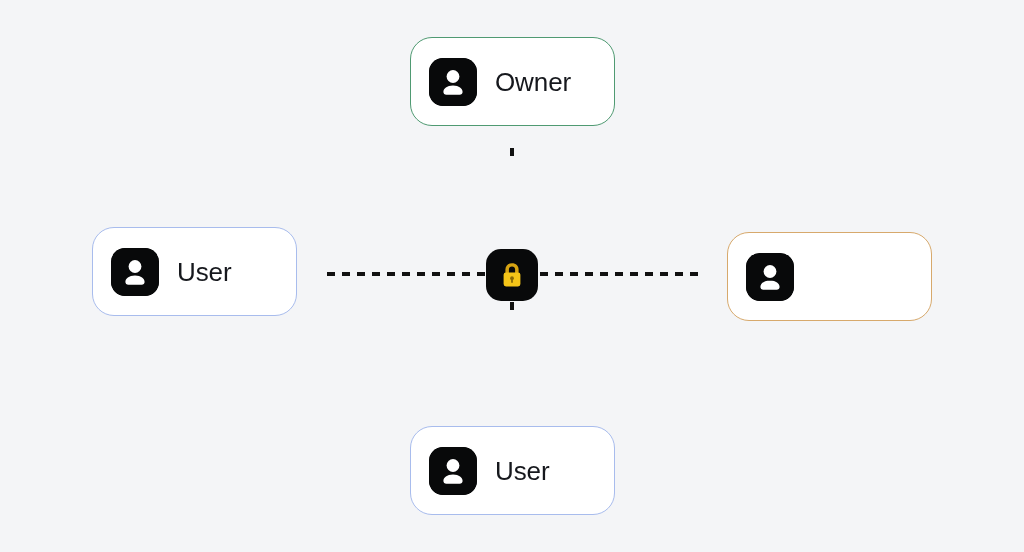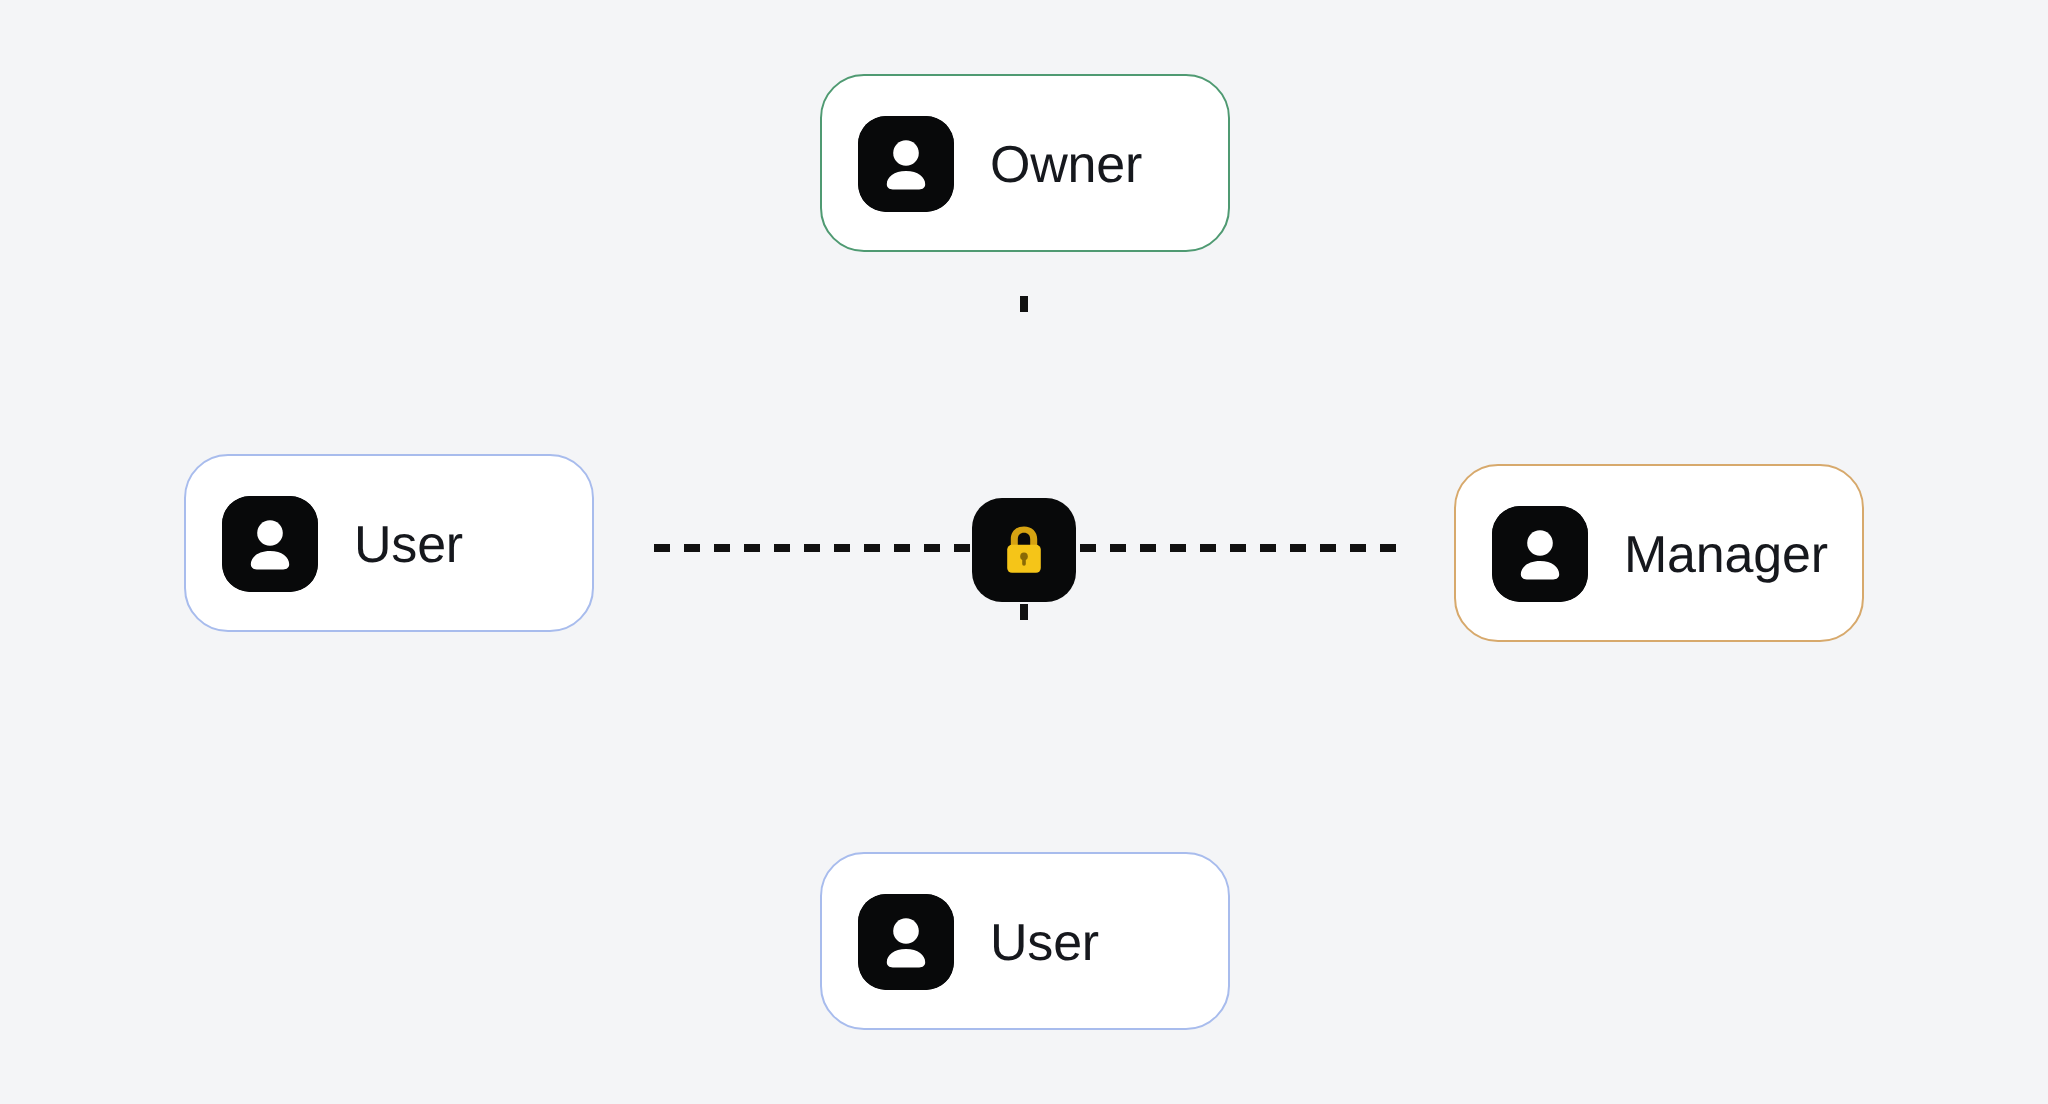--- a/index.html
+++ b/index.html
@@ -119,21 +119,20 @@
     </svg>
     <span class="node-label">User</span>
   </div>
 
   <div class="node" id="node-manager">
     <svg class="avatar-icon" viewBox="0 0 48 48">
       <rect x="0" y="0" width="48" height="48" rx="14" fill="#08090a"></rect>
       <circle cx="24" cy="18.5" r="6.4" fill="#ffffff"></circle>
       <path d="M24 27.5c-6.0 0-9.6 3.1-9.6 6.6 0 1.6 1.2 2.6 3 2.6h13.2c1.8 0 3-1.0 3-2.6 0-3.5-3.6-6.6-9.6-6.6z" fill="#ffffff"></path>
     </svg>
-    <span class="node-label">Manager</span>
   </div>
 
   <div class="node" id="node-staff">
     <svg class="avatar-icon" viewBox="0 0 48 48">
       <rect x="0" y="0" width="48" height="48" rx="14" fill="#08090a"></rect>
       <circle cx="24" cy="18.5" r="6.4" fill="#ffffff"></circle>
       <path d="M24 27.5c-6.0 0-9.6 3.1-9.6 6.6 0 1.6 1.2 2.6 3 2.6h13.2c1.8 0 3-1.0 3-2.6 0-3.5-3.6-6.6-9.6-6.6z" fill="#ffffff"></path>
     </svg>
     <span class="node-label">User</span>
   </div>

